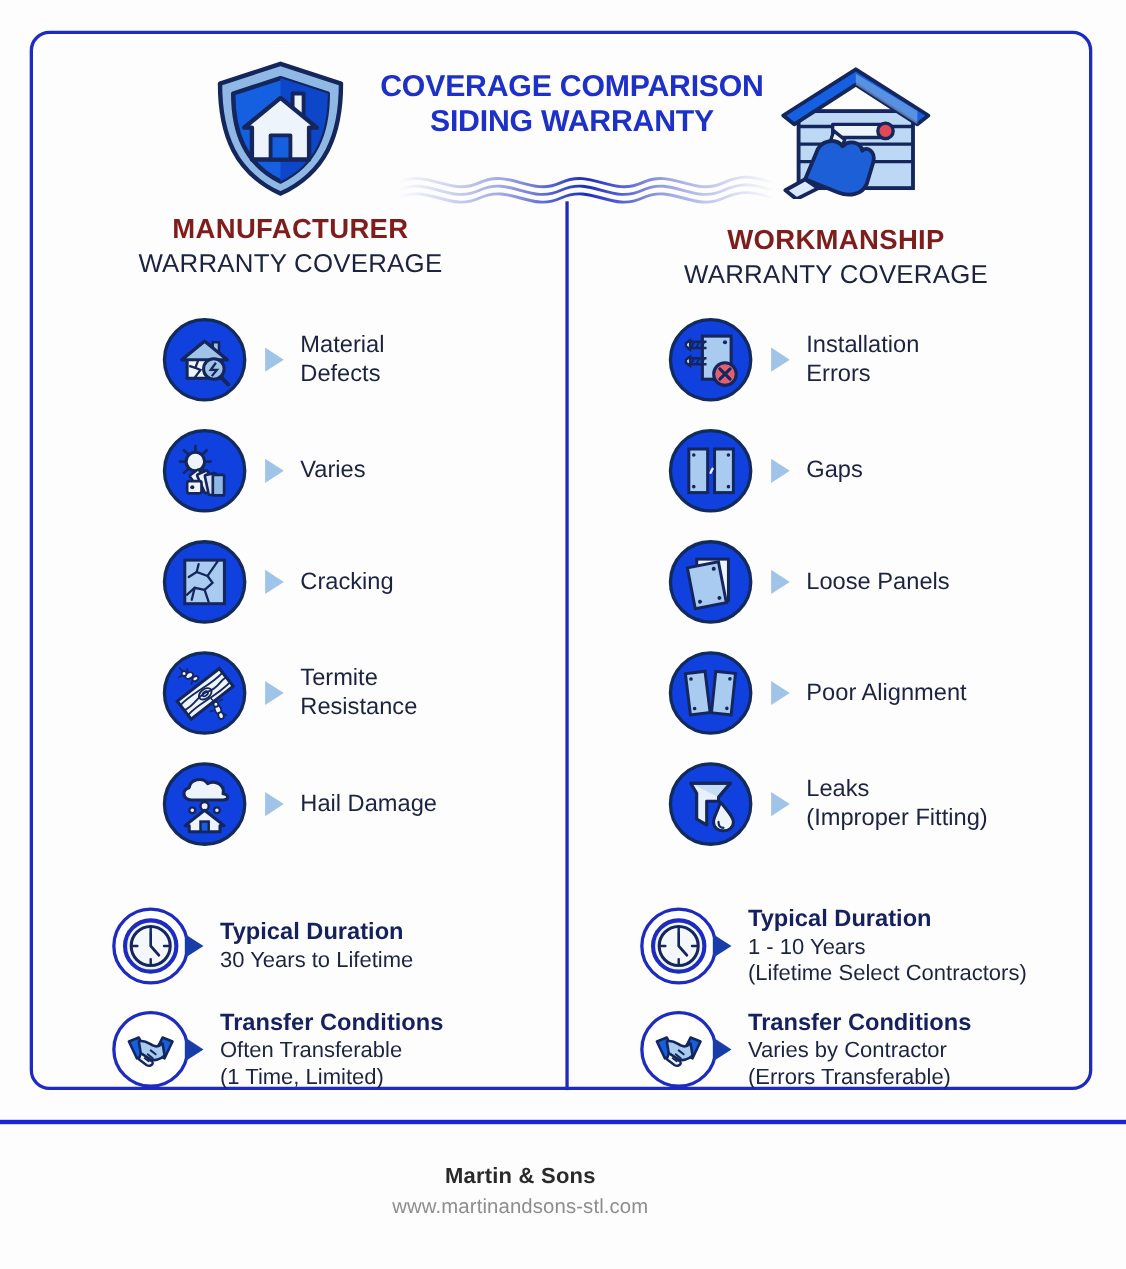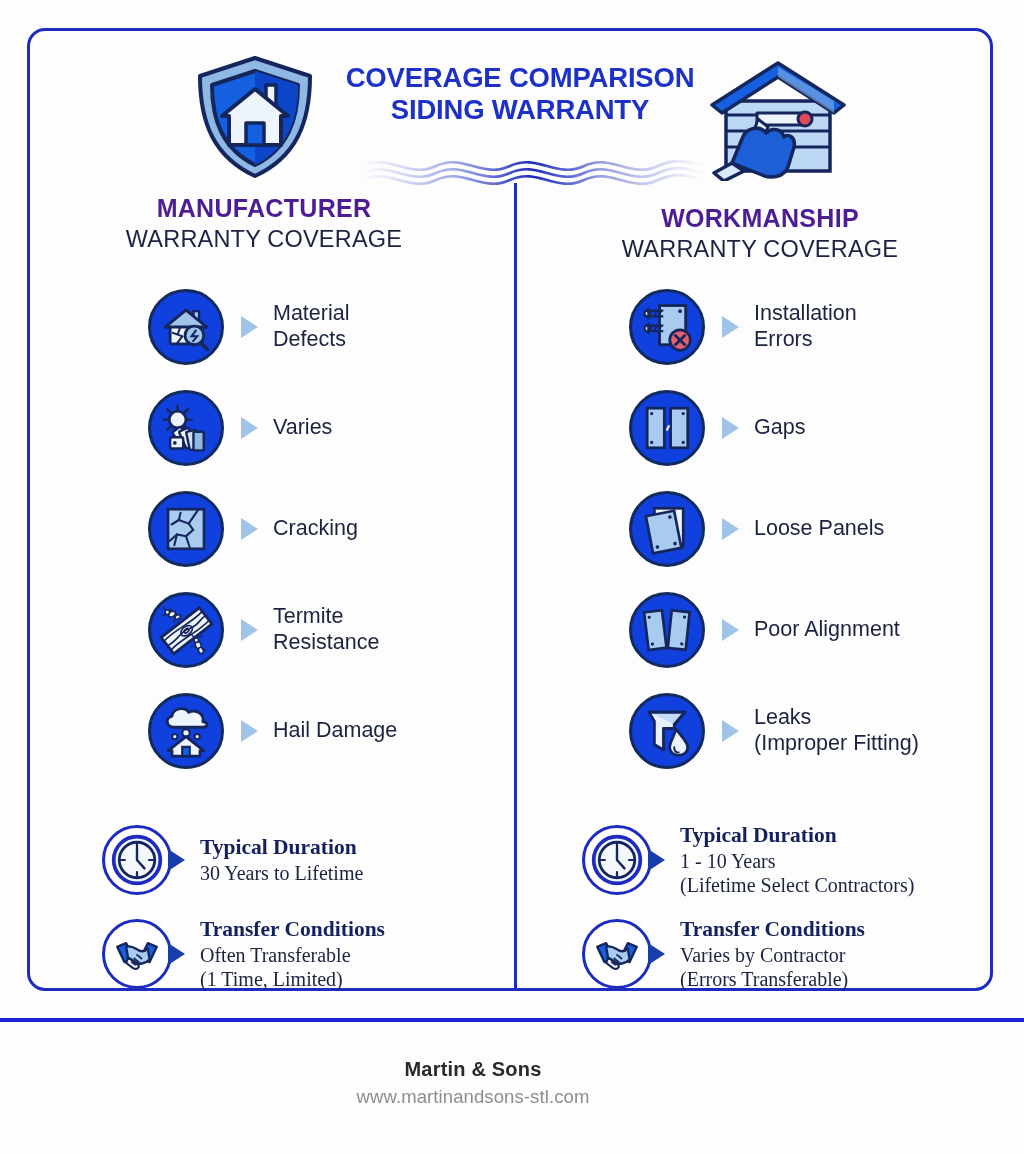--- a/index.html
+++ b/index.html
@@ -33,53 +33,53 @@
   .vdivider{
     position:absolute;left:484px;top:152px;width:3px;height:808px;
     background:#1d2bbf;
   }
 
   
   .col-head{position:absolute;text-align:center;width:440px;}
   .col-head.left{left:14px;top:163px;}
   .col-head.right{left:510px;top:173px;}
   .col-head .l1{
-    color:#4c1d95;font-size:25px;font-weight:bold;letter-spacing:0.3px;
+    color:#7f1d1d;font-size:25px;font-weight:bold;letter-spacing:0.3px;
     line-height:1.16;
   }
   .col-head .l2{
     color:#1b2340;font-size:23.5px;font-weight:400;letter-spacing:0.2px;
     line-height:1.2;margin-top:2px;
   }
 
   
   .features{position:absolute;top:245px;}
   .features.left{left:14px;width:470px;}
-  .features.right{left:501px;width:470px;}
+  .features.right{left:480px;width:470px;}
 
   .frow{position:relative;height:101px;display:flex;align-items:center;}
   .fcirc{
     position:relative;width:76px;height:76px;border-radius:50%;
     background:#1040dd;border:3px solid #122a5c;box-sizing:border-box;
     flex:0 0 auto;margin-left:104px;
     display:flex;align-items:center;justify-content:center;
   }
   .features.right .fcirc{margin-left:98px;}
   .farrow{
     width:0;height:0;flex:0 0 auto;margin-left:17px;
     border-top:11px solid transparent;border-bottom:11px solid transparent;
     border-left:17px solid #9fc4e8;
   }
   .flabel{
     margin-left:15px;color:#1b2340;font-size:21.5px;line-height:1.18;
     white-space:pre-line;
   }
 
   
-  .summary{position:absolute;font-family:Liberation Serif, serif;}
+  .summary{position:absolute;}
   .summary.left{left:14px;top:782px;width:470px;}
   .summary.right{left:500px;top:782px;width:470px;}
 
   .srow{position:relative;display:flex;align-items:center;height:94px;}
   .scirc{
     position:relative;width:70px;height:70px;border-radius:50%;
     background:#ffffff;border:3px solid #1d2bbf;box-sizing:border-box;
     flex:0 0 auto;margin-left:58px;
     display:flex;align-items:center;justify-content:center;
   }

